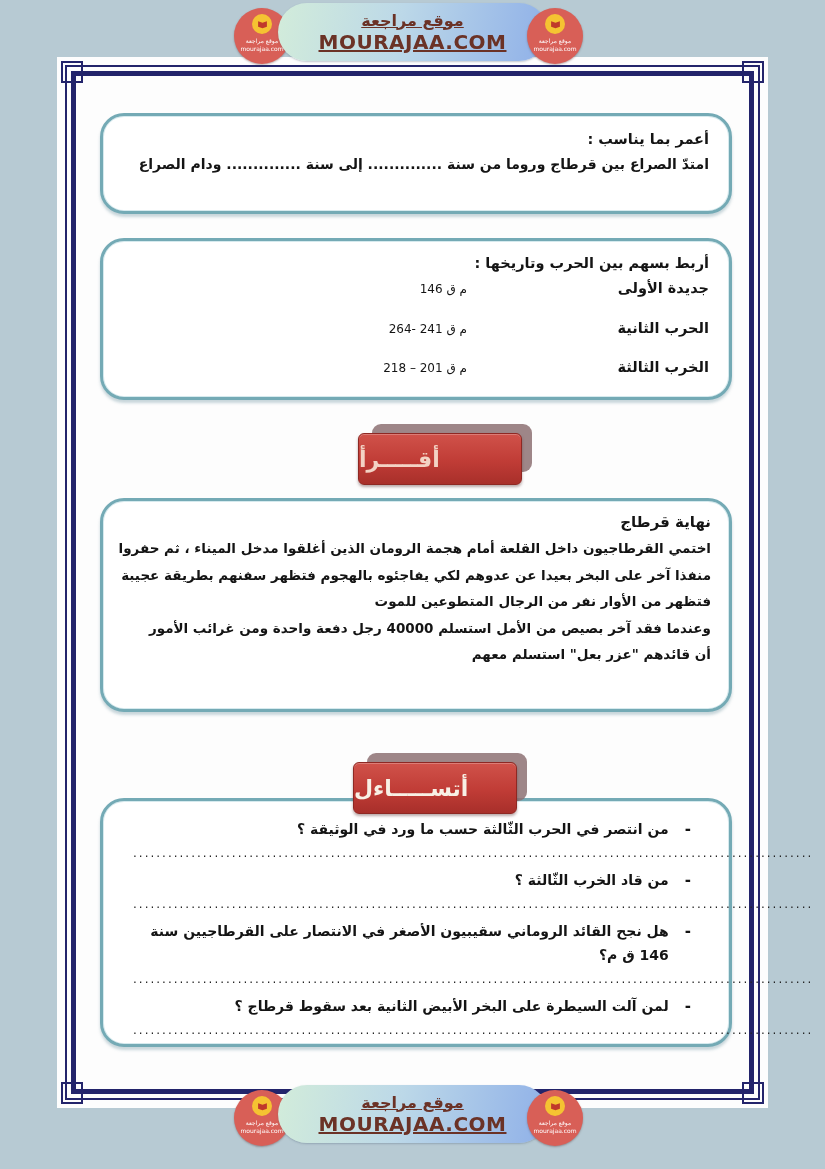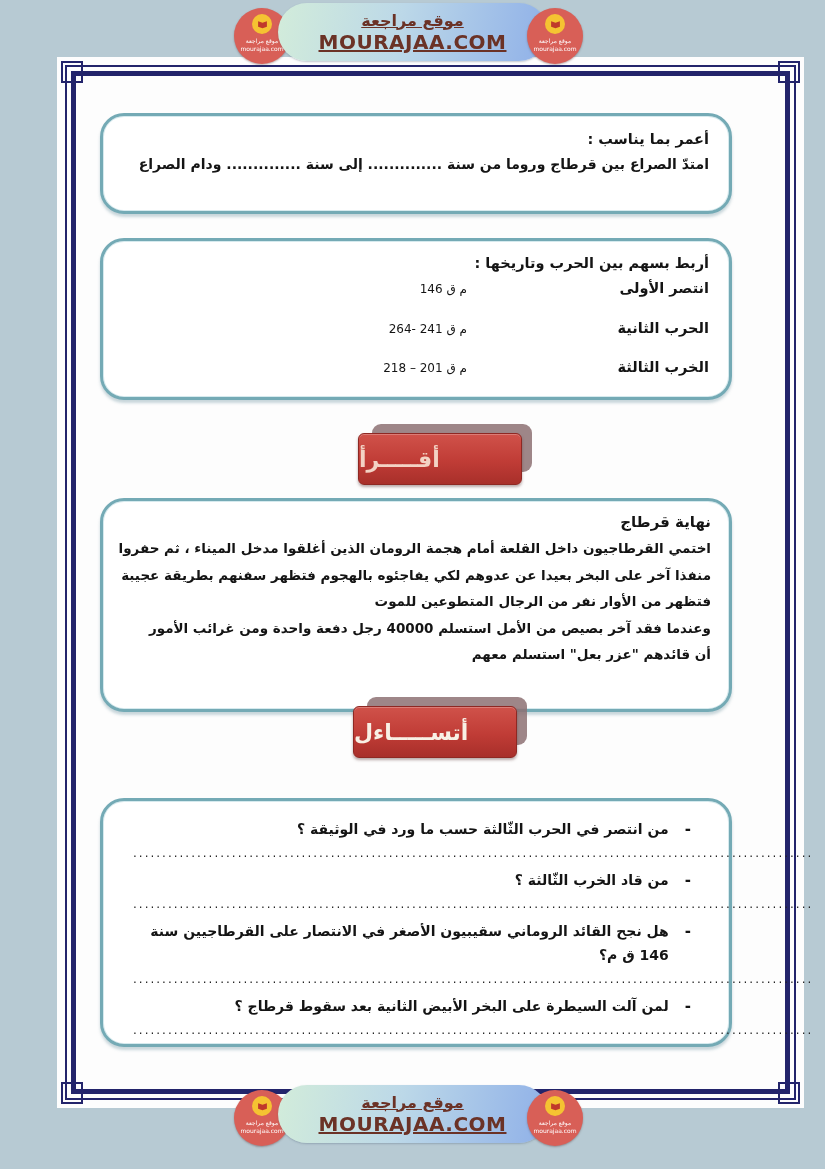--- a/index.html
+++ b/index.html
@@ -38,21 +38,21 @@
     display:flex;align-items:center;justify-content:center;
   }
   .badge .t1{color:#fff;font-size:6px;line-height:8px;margin-top:3px;direction:rtl;}
   .badge .t2{color:#fff;font-size:6px;line-height:7px;}
   .badge-left{left:234px;}
   .badge-right{left:527px;}
 
   
   .paper{
     position:absolute;left:57px;top:57px;width:711px;height:1051px;
-    background:#fdfdfd;z-index:1;padding-left:36px;
+    background:#fdfdfd;z-index:1;
   }
   .frame-outer{position:absolute;inset:8px;border:2px solid #23246b;pointer-events:none;}
   .frame-inner{position:absolute;inset:14px;border:5px solid #23246b;pointer-events:none;}
   .knot{position:absolute;width:18px;height:18px;border:2px solid #23246b;background:transparent;}
   .knot.tl{left:4px;top:4px;} .knot.tr{right:4px;top:4px;}
   .knot.bl{left:4px;bottom:4px;} .knot.br{right:4px;bottom:4px;}
 
   
   .tbox{
     position:absolute;left:43px;width:632px;box-sizing:border-box;
@@ -77,21 +77,21 @@
   }
   .mr1{margin-top:5px;} .mr2{margin-top:24px;} .mr3{margin-top:23px;}
 
   
   .read-title{text-align:right;font-size:15px;font-weight:bold;line-height:25px;margin-left:60px;}
   .read-line{font-size:13.5px;font-weight:bold;line-height:26.5px;white-space:nowrap;}
 
   
   .banner{position:absolute;width:174px;height:61px;z-index:3;}
   .banner-read{left:301px;top:367px;}
-  .banner-wonder{left:296px;top:640px;text-decoration:underline;}
+  .banner-wonder{left:296px;top:696px;text-decoration:underline;}
   .banner .back{
     position:absolute;right:0;top:0;width:160px;height:48px;border-radius:9px;
     background:#8d7173;opacity:.85;
   }
   .banner .face{
     position:absolute;left:0;bottom:0;width:162px;height:50px;border-radius:6px;
     background:linear-gradient(180deg,#d0524a 0%,#c03c36 55%,#a82f2a 100%);
     border:1px solid #8e2823;
     box-shadow:inset 0 1px 0 rgba(255,255,255,.25),0 2px 3px rgba(80,40,40,.4);
     display:flex;align-items:center;justify-content:flex-start;
@@ -148,21 +148,21 @@
     <div class="knot br"></div>
 
     <div class="tbox box1">
       <div class="box-title">أعمر بما يناسب :</div>
       <div class="ar-line">امتدّ الصراع بين قرطاج وروما من سنة .............. إلى سنة .............. ودام الصراع</div>
     </div>
 
     <div class="tbox box2">
       <div class="box-title">أربط بسهم بين الحرب وتاريخها :</div>
       <div class="match-row mr1">
-        <span class="war">انتصر الأولى</span>
+        <span class="war">جديدة الأولى</span>
         <span class="mdate">146 ق م</span>
       </div>
       <div class="match-row mr2">
         <span class="war">الحرب الثانية</span>
         <span class="mdate">264- 241 ق م</span>
       </div>
       <div class="match-row mr3">
         <span class="war">الخرب الثالثة</span>
         <span class="mdate">218 – 201 ق م</span>
       </div>

